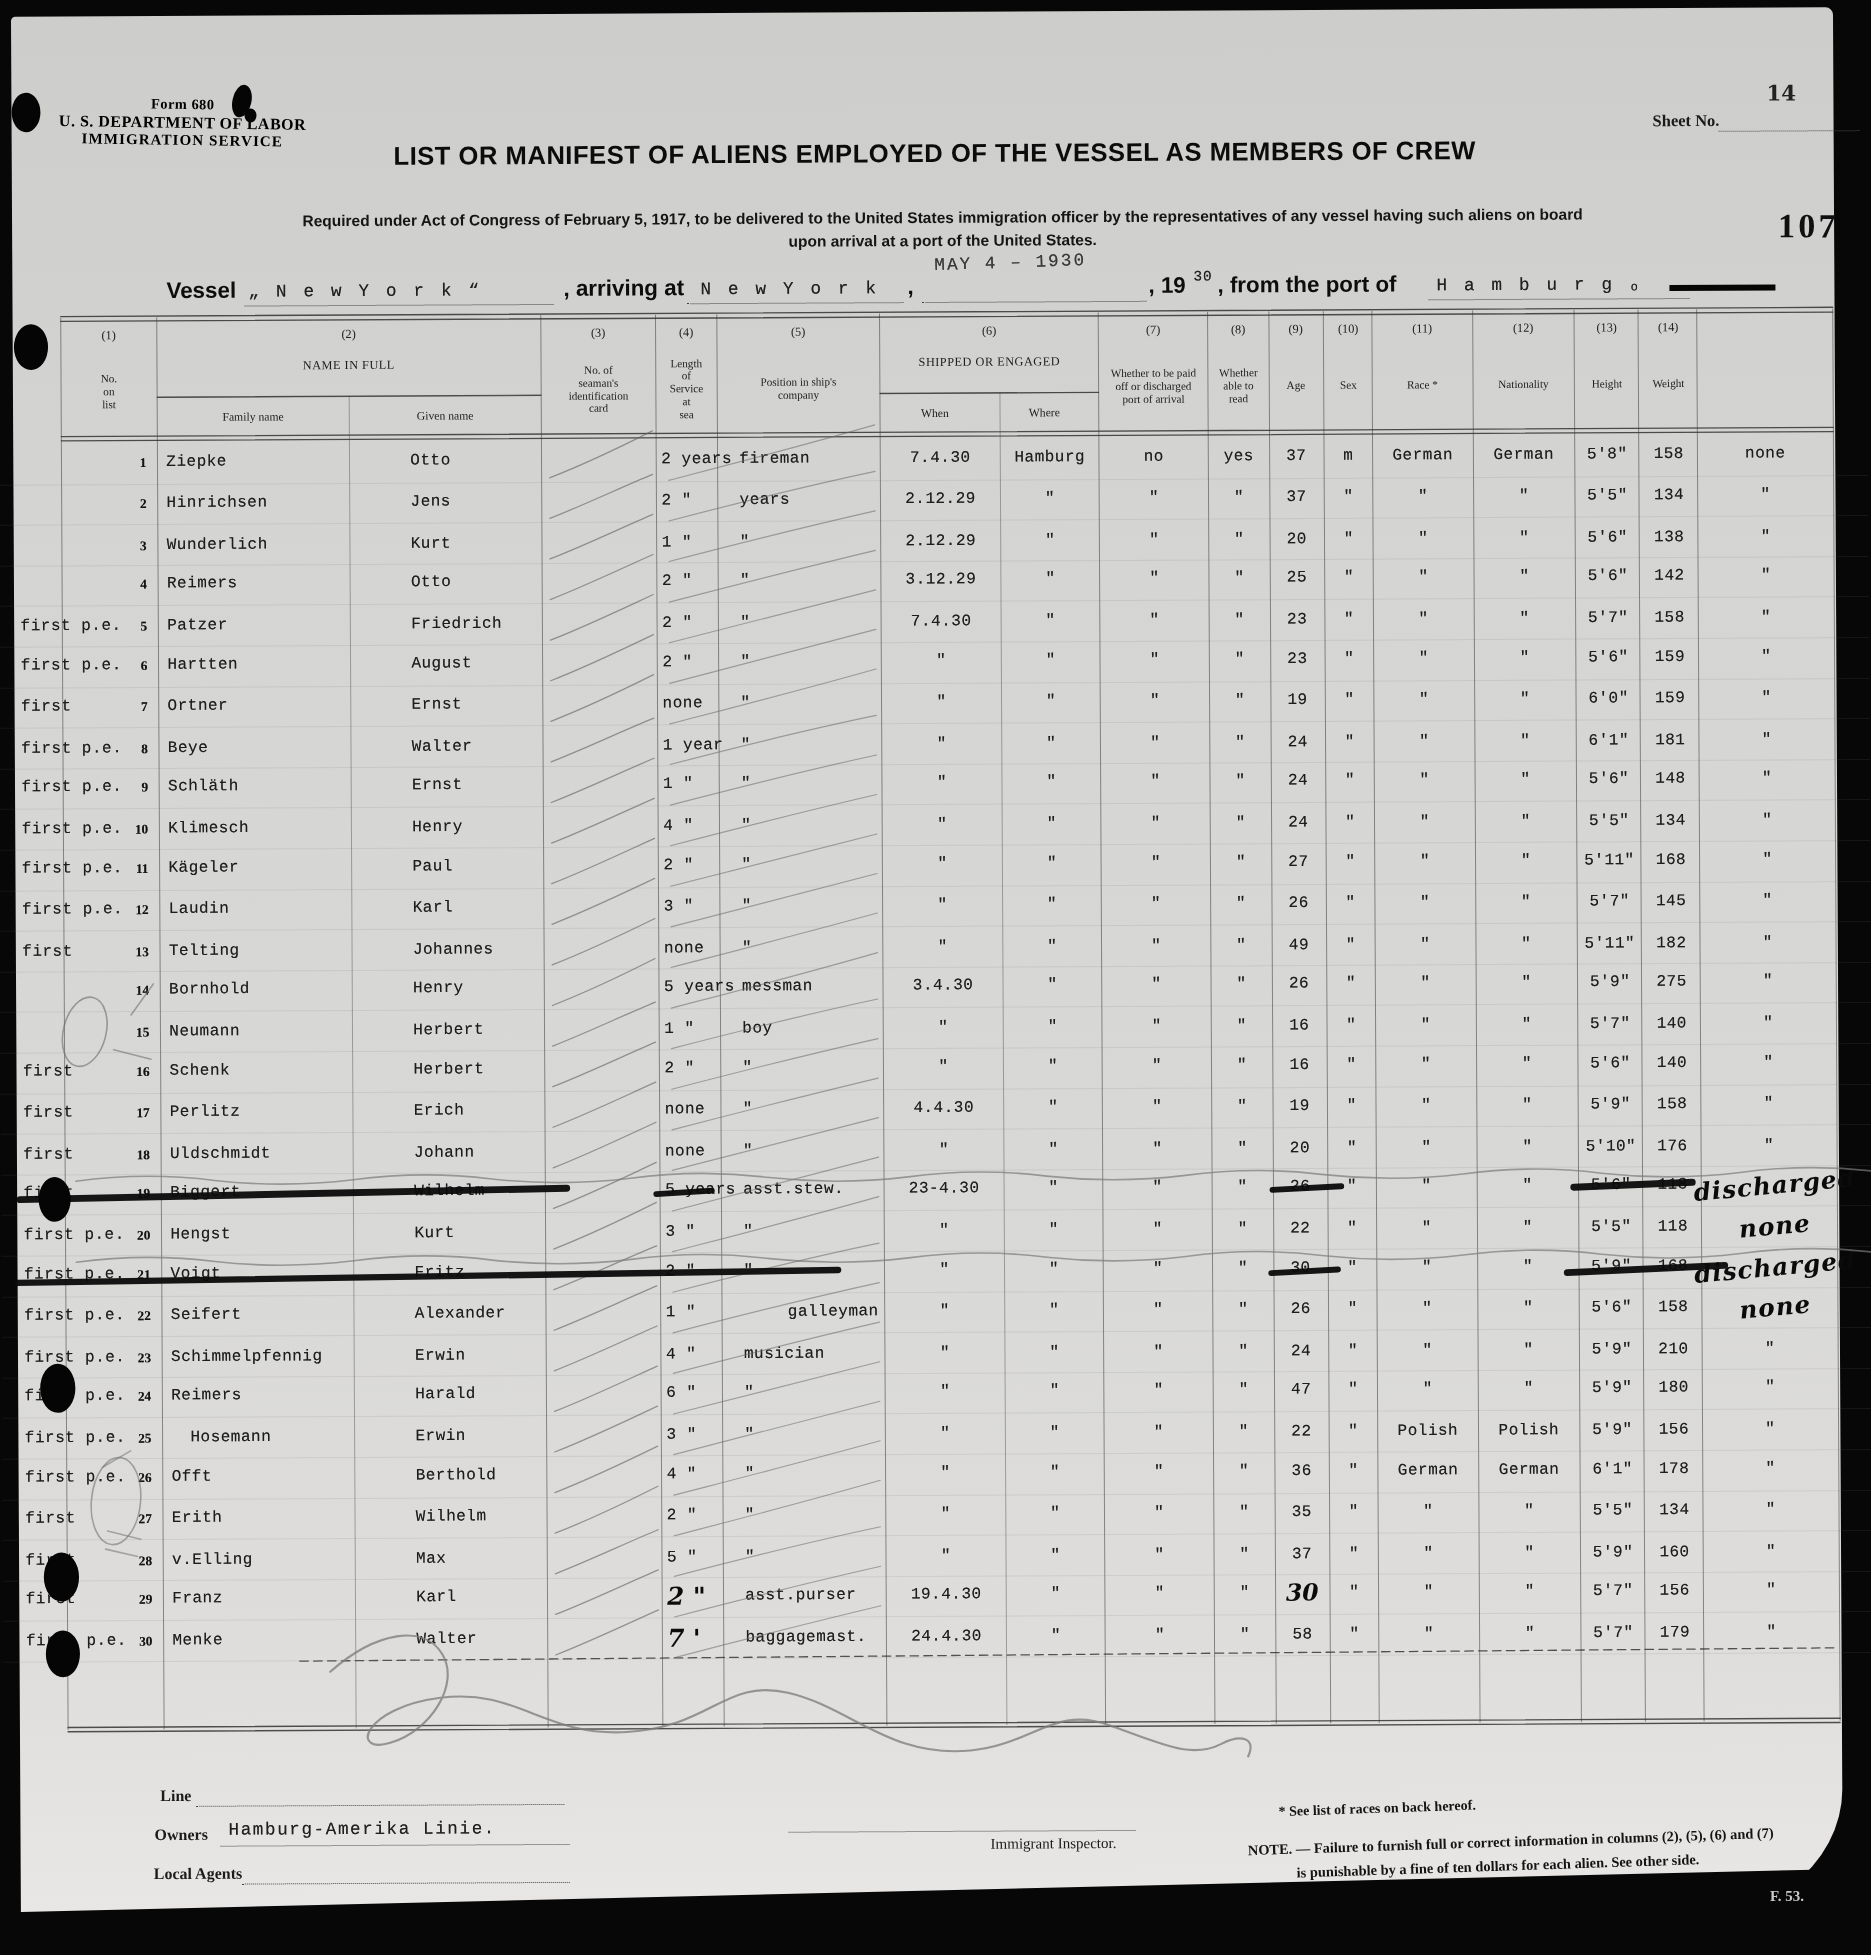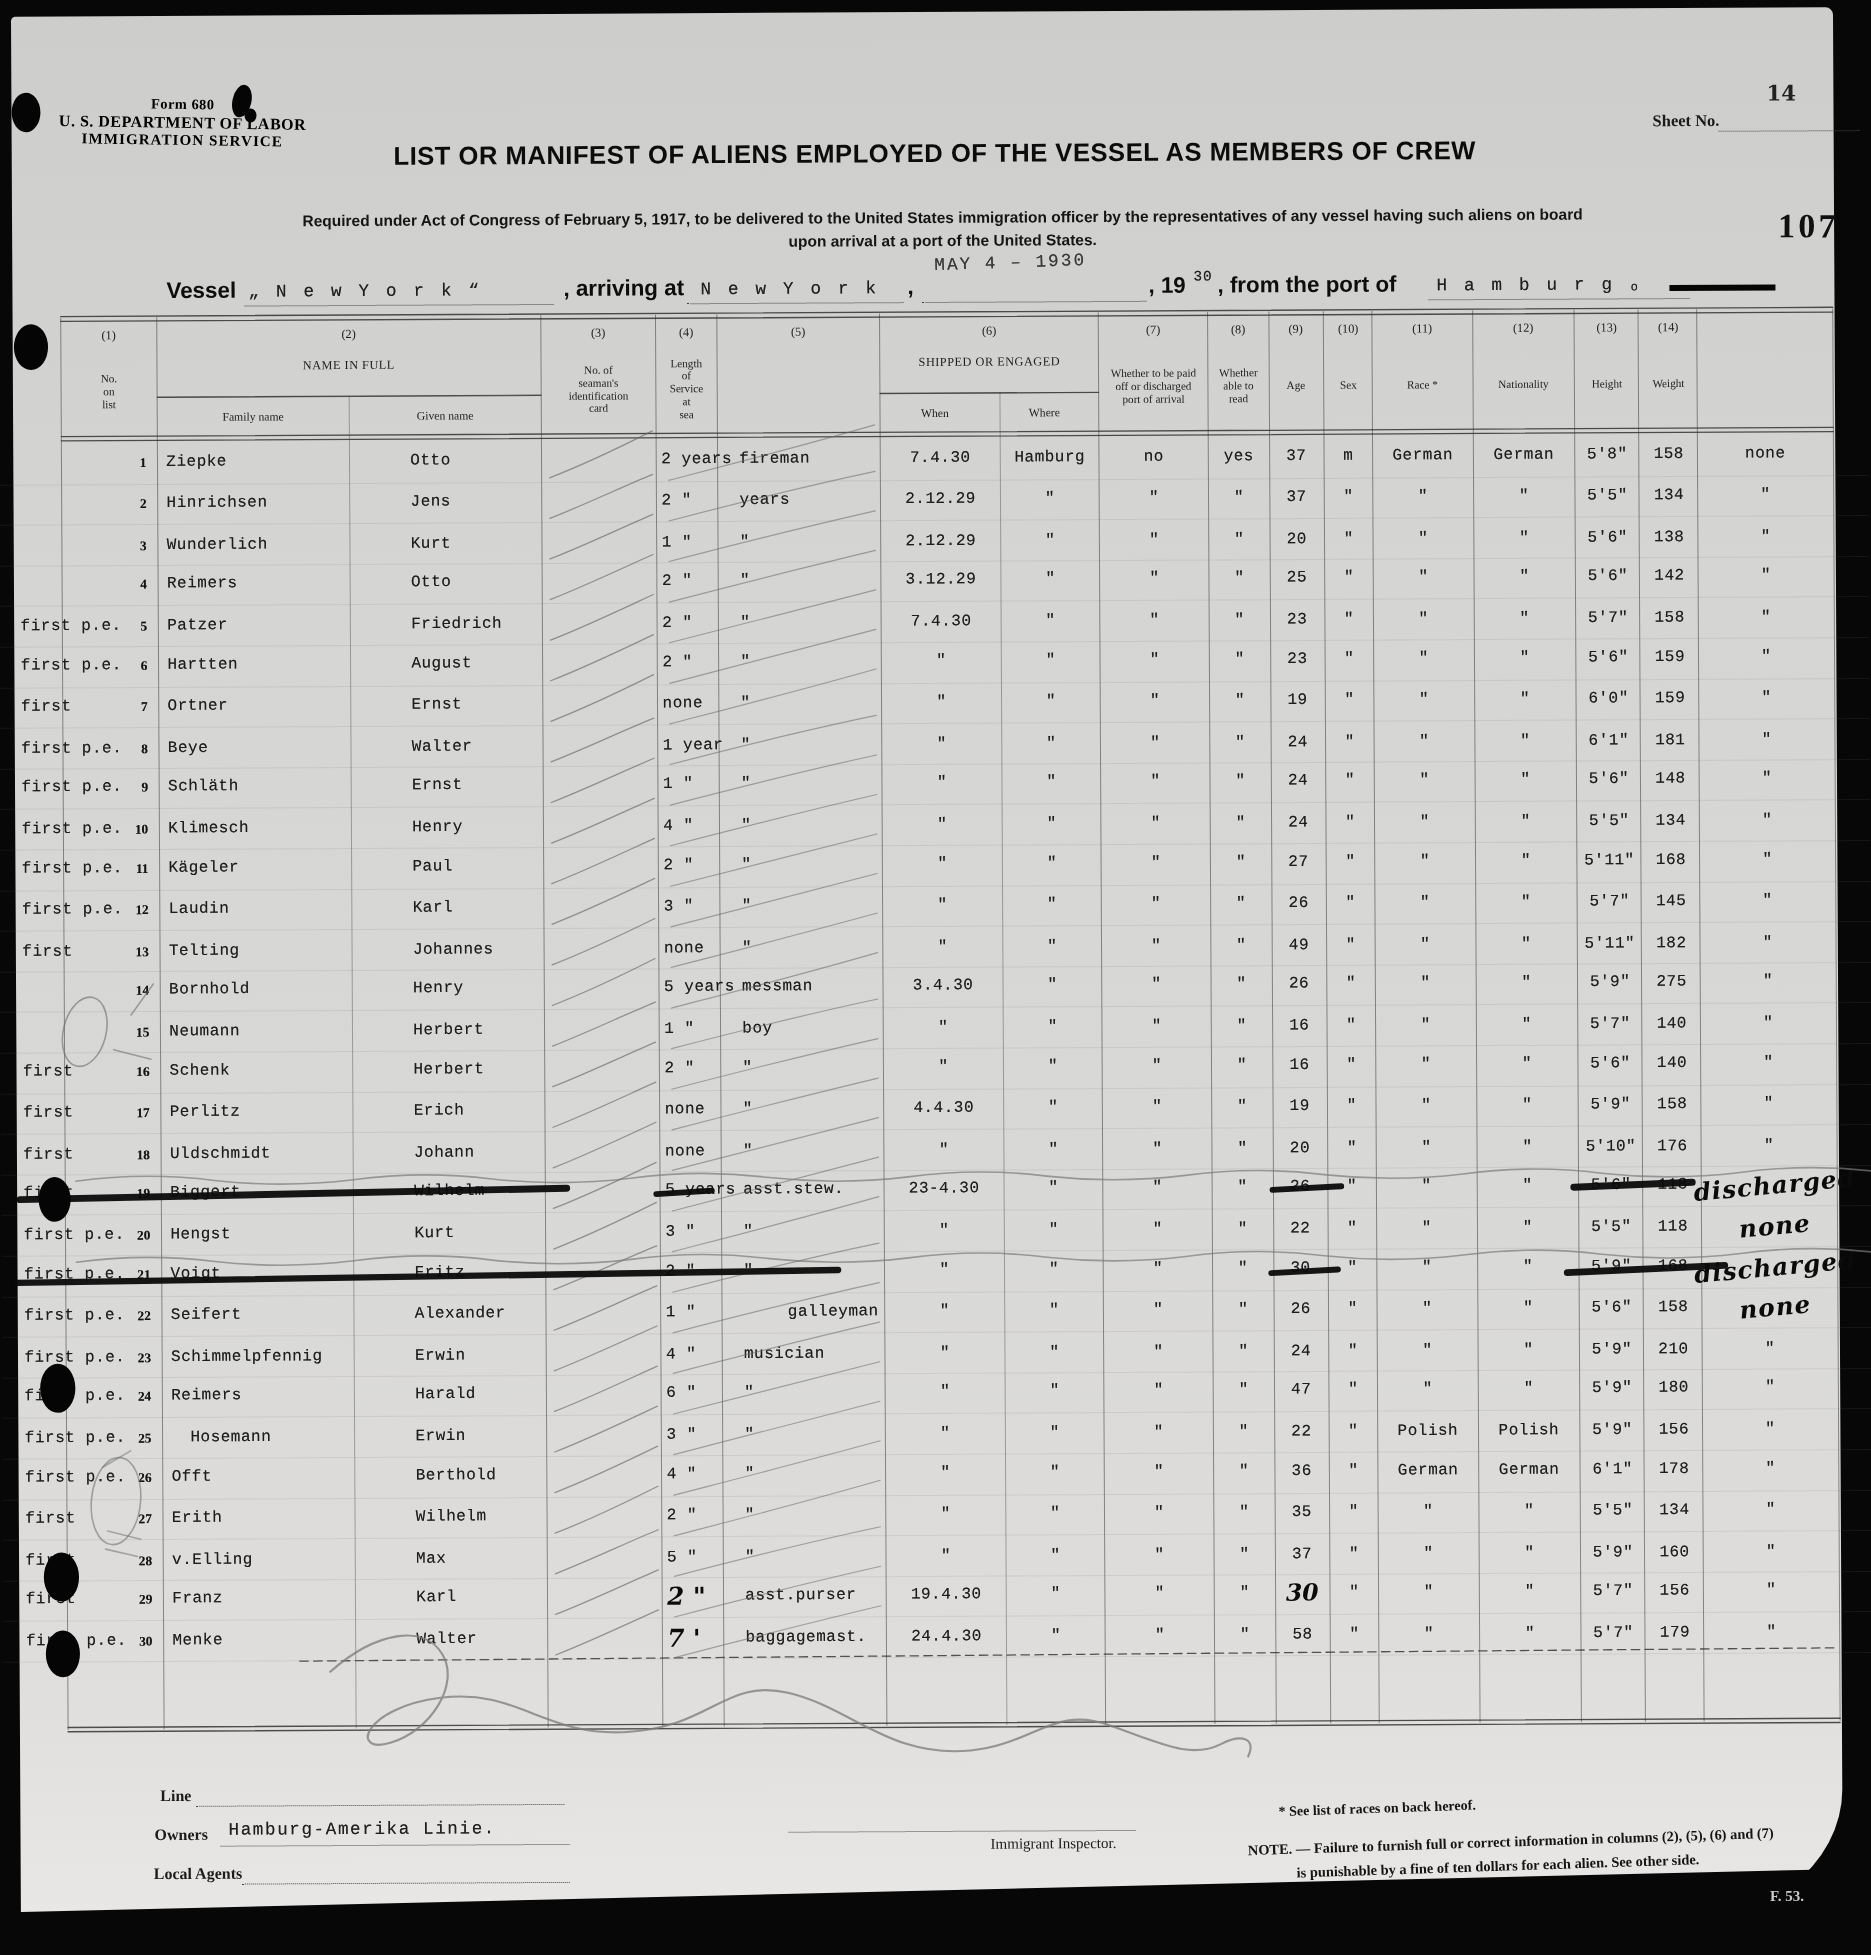--- a/index.html
+++ b/index.html
@@ -187,20 +187,22 @@
           <div class="hcell" style="left: 659px; width: 61px;">
             <div class="hnum">(4)</div>
             <div class="hlab">Length
 of
 Service
 at
 sea</div>
           </div>
           <div class="hcell" style="left: 720px; width: 163px;">
             <div class="hnum">(5)</div>
+            <div class="hlab">Position in ship's
+company</div>
           </div>
           <div class="hcell" style="left: 883px; width: 219px;">
             <div class="hnum">(6)</div>
             <div class="hlab big">SHIPPED OR ENGAGED</div>
             <div class="hsubrow">
               <div class="hsub">When</div>
               <div class="hsub">Where</div>
             </div>
           </div>
           <div class="hcell" style="left: 1102px; width: 109px;">

